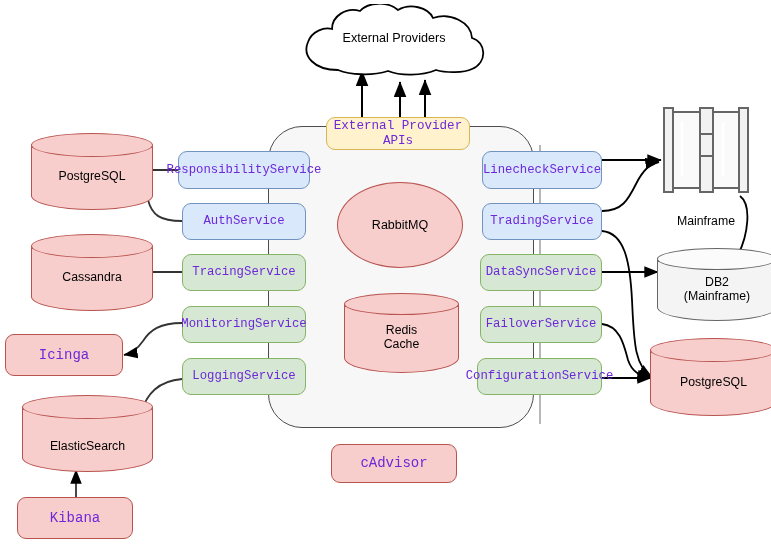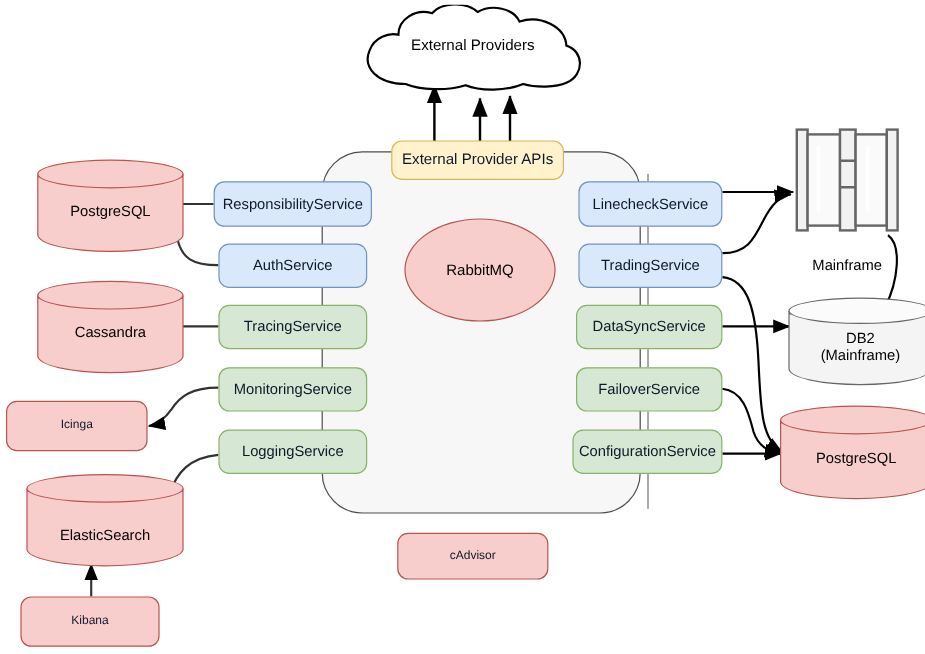--- a/index.html
+++ b/index.html
@@ -1,26 +1,26 @@
 <!DOCTYPE html>
 <html><head>
 <meta charset="utf-8">
 <style>
   html,body{margin:0;padding:0;background:#ffffff;}
   body{width:771px;height:545px;overflow:hidden;font-family:"Liberation Sans",sans-serif;}
   #canvas{position:relative;width:771px;height:545px;}
   svg#wires{position:absolute;left:0;top:0;width:771px;height:545px;pointer-events:none;}
 
   .node{position:absolute;box-sizing:border-box;display:flex;align-items:center;
-        justify-content:center;text-align:center;color:#0f172a;line-height:1.15;}
+        justify-content:center;text-align:center;color:#6d28d9;line-height:1.15;font-family:Liberation Mono, monospace;}
 
   .svc{border-radius:9px;border-width:1.4px;border-style:solid;font-size:12.3px;z-index:4;}
   .svc-blue{background:#dae8fc;border-color:#7193bf;}
   .svc-green{background:#d6e8d4;border-color:#86b366;}
-  .rrect-pink{background:#f8cecc;border:1.4px solid #b85450;border-radius:9px;z-index:4;font-size:10px;}
+  .rrect-pink{background:#f8cecc;border:1.4px solid #b85450;border-radius:9px;z-index:4;font-size:14px;}
   .rrect-yellow{background:#fff2cc;border:1.4px solid #d6b656;border-radius:9px;z-index:6;font-size:12.6px;}
 
   #group-bg{position:absolute;background:#f7f7f7;border:1.6px solid #4d4d4d;
             border-radius:34px;z-index:1;}
 
   .cyl{position:absolute;z-index:4;padding-left:21px;}
   .cyl .body{position:absolute;left:0;right:0;bottom:0;border-left-width:1.4px;
              border-right-width:1.4px;border-bottom-width:1.4px;border-top:none;
              border-style:solid;border-radius:0 0 50% 50%/0 0 22% 22%;box-sizing:border-box;}
   .cyl .top{position:absolute;left:0;right:0;top:0;border-width:1.4px;border-style:solid;
@@ -132,20 +132,30 @@
   <div class="node svc svc-green" style="left:182px;top:358px;width:124px;height:37px;">LoggingService</div>
 
   <div class="node svc svc-blue" style="left:482px;top:151px;width:120px;height:38px;">LinecheckService</div>
   <div class="node svc svc-blue" style="left:482px;top:203px;width:120px;height:37px;">TradingService</div>
   <div class="node svc svc-green" style="left:480px;top:254px;width:122px;height:37px;">DataSyncService</div>
   <div class="node svc svc-green" style="left:480px;top:306px;width:122px;height:37px;">FailoverService</div>
   <div class="node svc svc-green" style="left:477px;top:358px;width:125px;height:37px;">ConfigurationService</div>
 
   <div class="ellipse" style="left:337px;top:182px;width:124px;height:84px;">RabbitMQ</div>
 
+  <div class="cyl cyl-pink" style="left:344px;top:293px;width:94px;height:80px;">
+    <div class="body" style="top:11px;"></div>
+    <div class="top" style="height:22px;"></div>
+    <div class="lbl" style="top:8px;">
+      <span>
+        <span>Redis</span><br>
+        <span>Cache</span>
+      </span>
+    </div>
+  </div>
 
   <div class="node rrect-pink" style="left:331px;top:444px;width:126px;height:39px;">cAdvisor</div>
 
   <div class="cyl cyl-pink" style="left:31px;top:133px;width:101px;height:77px;">
     <div class="body" style="top:12px;"></div>
     <div class="top" style="height:24px;"></div>
     <div class="lbl" style="top:10px;">PostgreSQL</div>
   </div>
 
   <div class="cyl cyl-pink" style="left:31px;top:234px;width:101px;height:77px;">

